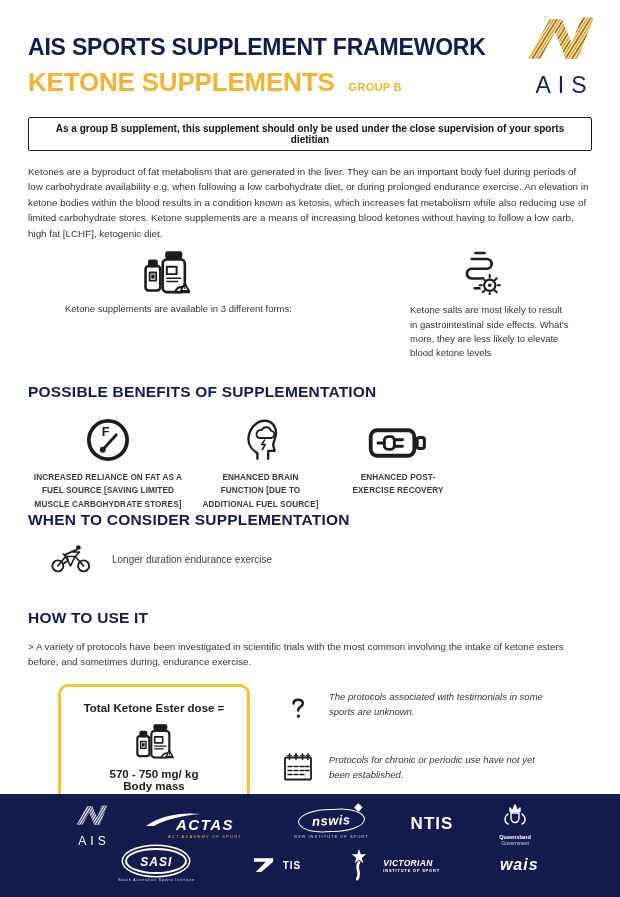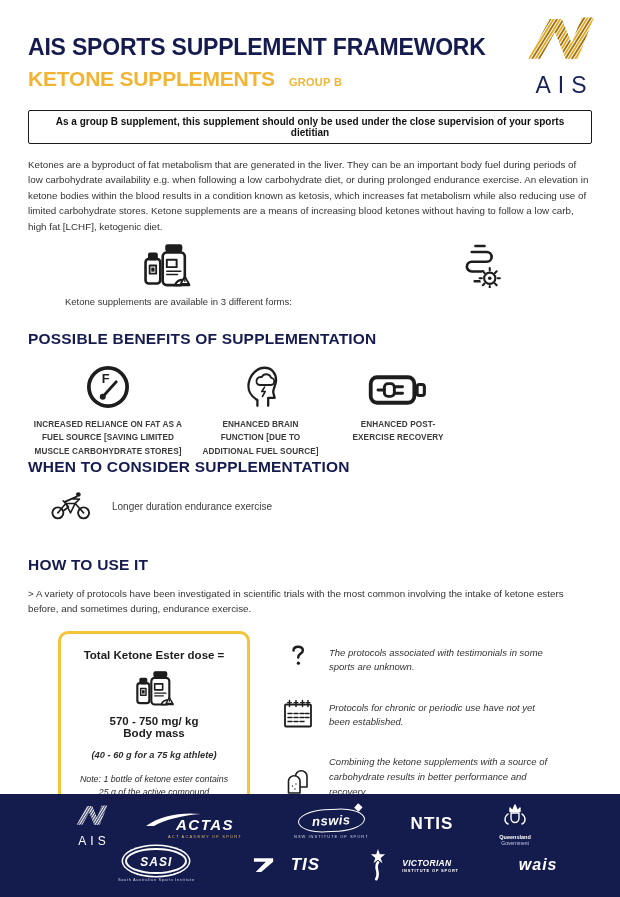--- a/index.html
+++ b/index.html
@@ -6,21 +6,21 @@
   html,body { background:#e8e8e8; }
   .page{
     position:relative; width:620px; height:897px; margin:0 auto;
     background:#fff; overflow:hidden;
     font-family:"Liberation Sans", sans-serif; color:#2e2e2e;
   }
   
   .header{ padding:26px 28px 0; position:relative; }
   .doc-title{ font-size:23px; font-weight:700; color:#151B4E; letter-spacing:-0.2px; margin-top:8px;}
   .sub-row{ margin-top:6px; display:flex; align-items:baseline; }
-  .doc-subtitle{ font-size:21px; font-weight:700; color:#F1B434; letter-spacing:-0.2px;}
+  .doc-subtitle{ font-size:26px; font-weight:700; color:#F1B434; letter-spacing:-0.2px;}
   .group-label{ font-size:11px; font-weight:700; color:#F1B434; margin-left:14px; letter-spacing:0.3px;}
   .ais-logo{ position:absolute; top:8px; right:16px; width:86px; text-align:center;}
   .ais-logo-text{ font-size:23px; color:#1A2256; letter-spacing:7px; margin-top:0px; padding-left:7px; font-weight:400;}
   
   .notice{
     margin:19px 28px 0; border:1.5px solid #1a1a1a; border-radius:2px;
     padding:5px 8px; font-size:10px; font-weight:700; color:#111; text-align:center;
   }
   
   .intro{ margin:13px 28px 0; font-size:9.8px; line-height:1.58; color:#333; }
@@ -58,21 +58,21 @@
     width:192px; border:3px solid #F2C437; border-radius:10px;
     padding:15px 10px 13px; text-align:center; color:#1c1c1c;
   }
   .dose-title{ font-size:11.5px; font-weight:700; }
   .dose-box .icon-holder{ margin:9px auto 4px; width:44px; }
   .dose-amount{ font-size:11.5px; font-weight:700; margin-top:2px; }
   .dose-basis{ font-size:11.5px; font-weight:700; }
   .dose-example{ font-size:9.3px; font-style:italic; font-weight:700; margin-top:11px; color:#2c2c2c;}
   .dose-note{ font-size:8.8px; font-style:italic; margin-top:13px; line-height:1.5; color:#2c2c2c; padding:0 8px;}
   .points{ margin-left:32px; width:272px; padding-top:4px; }
-  .point{ display:flex; margin-bottom:23px;align-items:flex-end; }
+  .point{ display:flex; margin-bottom:23px; }
   .point-icon{ width:32px; flex:0 0 32px; display:flex; justify-content:center; }
   .point-text{ font-size:9.5px; font-style:italic; color:#333; line-height:1.55; margin-left:15px; padding-top:2px;}
   
   .footer{ position:absolute; left:0; bottom:0; width:620px; height:103px; background:#141B4D; color:#fff; }
   .f-row{ display:flex; align-items:center; }
   .f-row1{ padding-top:12px; height:48px; }
   .f-row2{ margin-top:5px; height:36px; }
   .logo-block{ text-align:center; }
   .lb-ais{ margin-left:74px; }
   .lb-ais .ais-small-text{ font-size:12px; letter-spacing:4px; padding-left:4px; margin-top:1px; font-weight:400;}
@@ -90,21 +90,21 @@
   .ntis-text{ font-size:17px; font-weight:900; letter-spacing:1px; }
   .lb-qld{ margin-left:46px; }
   .qld-line1{ font-size:5.5px; font-weight:700; margin-top:1px;}
   .qld-line2{ font-size:5px; color:#c9cde4; }
   .lb-sasi{ margin-left:118px; }
   .sasi-oval{ display:inline-block; border:2px solid #fff; border-radius:50%; padding:2px 13px;
               box-shadow:0 0 0 2px #141B4D, 0 0 0 3.5px #fff; }
   .sasi-text{ font-size:12px; font-weight:800; font-style:italic; letter-spacing:1px;}
   .sasi-cap{ font-size:4px; letter-spacing:0.6px; color:#cfd3e8; margin-top:3px;}
   .lb-tis{ margin-left:58px; display:flex; align-items:center; }
-  .tis-text{ font-size:17px; font-weight:900; font-style:italic; letter-spacing:1px; margin-left:16px;}
+  .tis-text{ font-size:10px; font-weight:900; letter-spacing:1px; margin-left:8px;}
   .lb-vic{ margin-left:50px; display:flex; align-items:center; text-align:left; }
   .vic-col{ margin-left:16px; }
   .vic-line1{ font-size:8.5px; font-weight:900; font-style:italic; letter-spacing:0.3px;}
   .vic-line2{ font-size:4px; font-weight:700; letter-spacing:0.8px;}
   .lb-wais{ margin-left:60px; }
   .wais-text{ font-size:16px; font-weight:900; font-style:italic; letter-spacing:1px; }
   svg text{ font-family:"Liberation Sans", sans-serif; }
 </style>
 </head>
 <body>
@@ -179,20 +179,21 @@
             <path d="M21 12 h20 a6.5 6.5 0 0 1 0 13 H21 a6.5 6.5 0 0 0 0 13 h17 a6.5 6.5 0 0 1 0 13 h-13"></path>
           </g>
           <circle cx="45" cy="47" r="13" fill="#fff" stroke="none"></circle>
           <g stroke="#1d1d1d" fill="none" stroke-width="2.8" stroke-linecap="round">
             <circle cx="45" cy="47" r="7.5"></circle>
             <circle cx="45" cy="47" r="2.4" fill="#1d1d1d" stroke="none"></circle>
             <path d="M45 36.5 v-3 M45 57.5 v3 M34.5 47 h-3 M55.5 47 h3 M38 40 l-2.2 -2.2 M52 40 l2.2 -2.2 M38 54 l-2.2 2.2 M52 54 l2.2 2.2"></path>
           </g>
         </svg>
       </div>
+      <p class="salts-note">Ketone salts are most likely to result in gastrointestinal side effects. What's more, they are less likely to elevate blood ketone levels</p>
     </div>
   </div>
 
   <h2 class="section-h benefits-h">POSSIBLE BENEFITS OF SUPPLEMENTATION</h2>
   <div class="benefits-row">
     <div class="b-col b-col1">
       <div class="b-icon-box">
         <svg width="48" height="48" viewBox="0 0 64 64">
           <circle cx="32" cy="32" r="25.5" fill="none" stroke="#1d1d1d" stroke-width="5"></circle>
           <text x="29" y="27" font-size="17" font-weight="bold" fill="#1d1d1d" text-anchor="middle">F</text>

